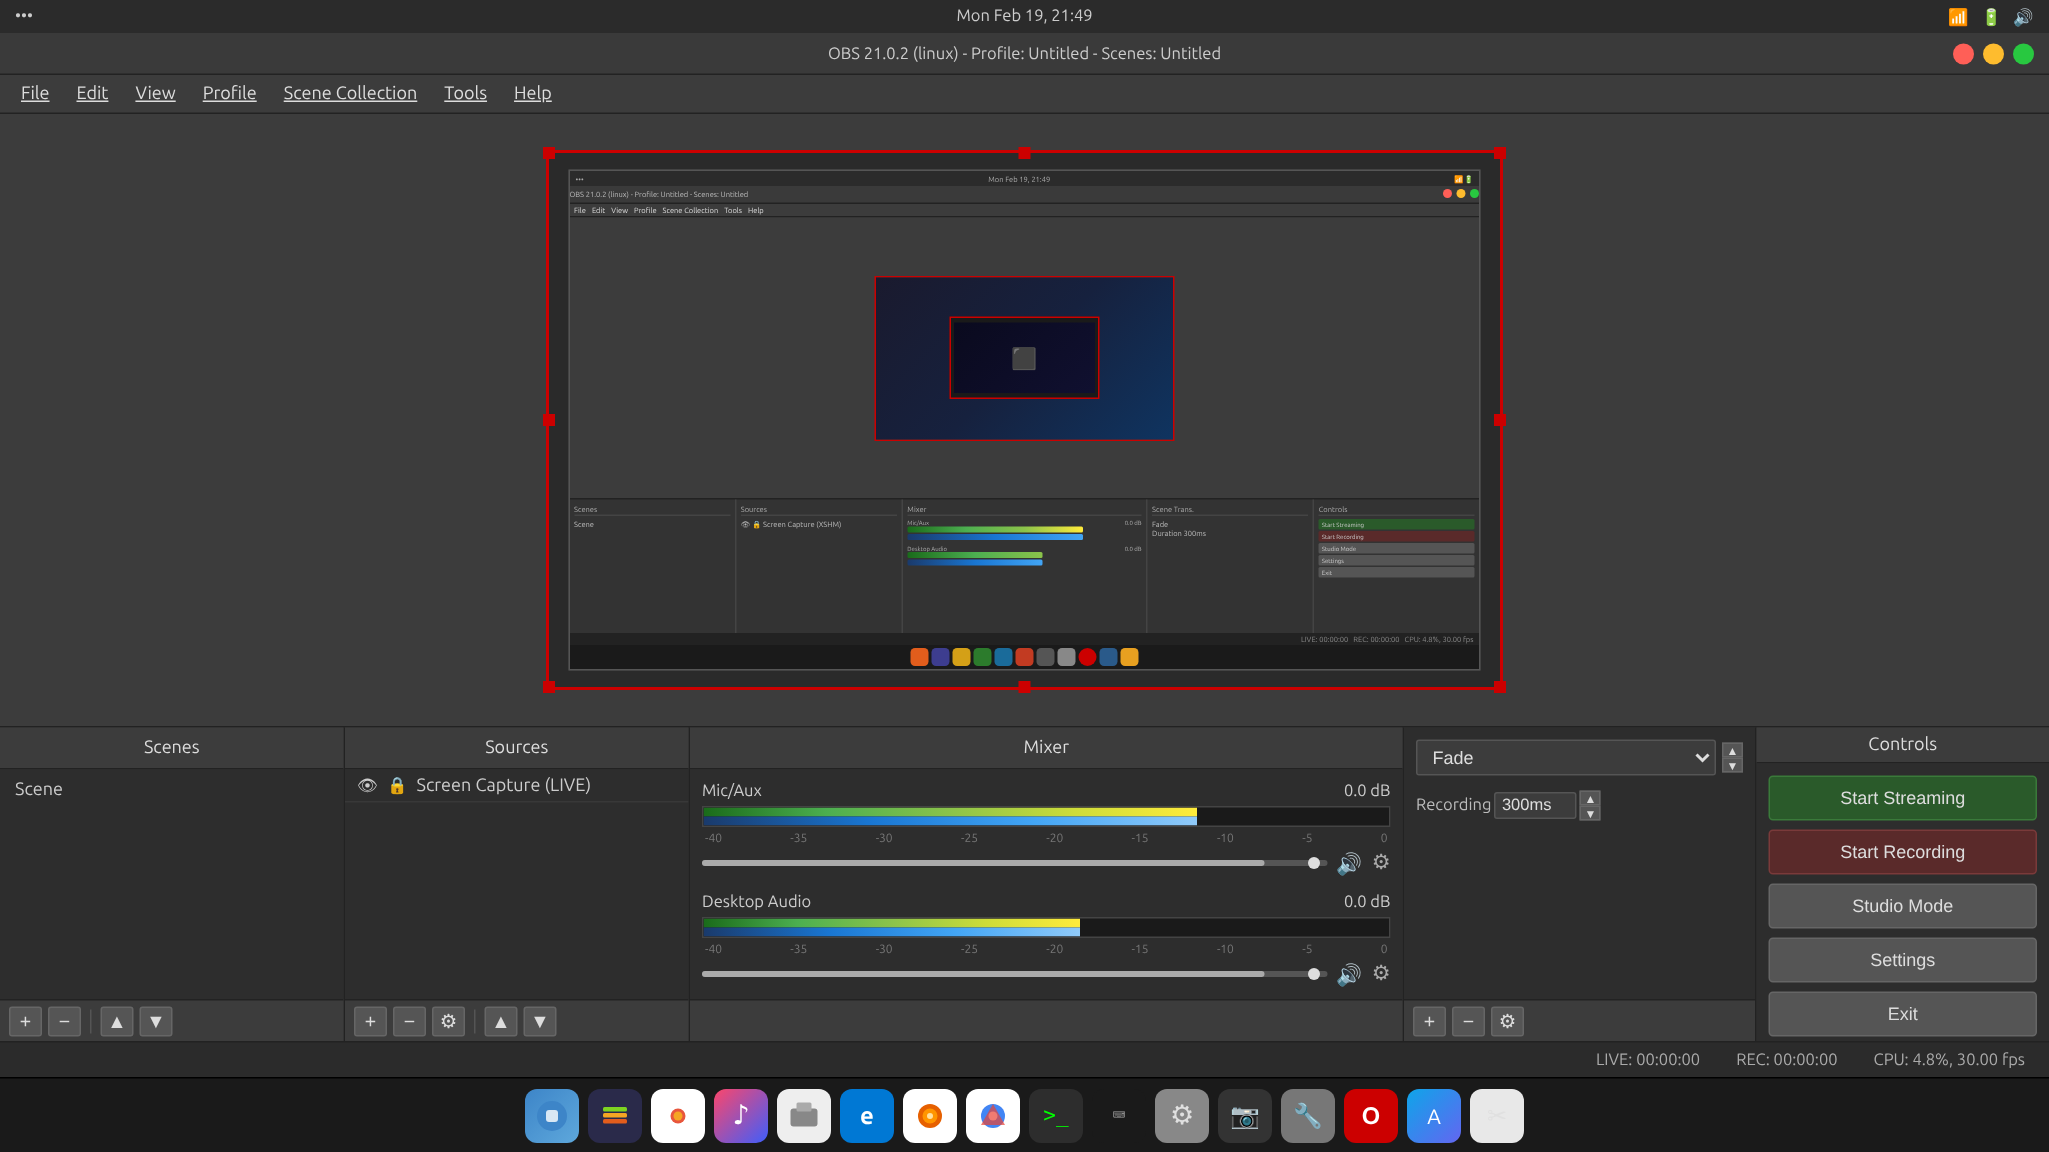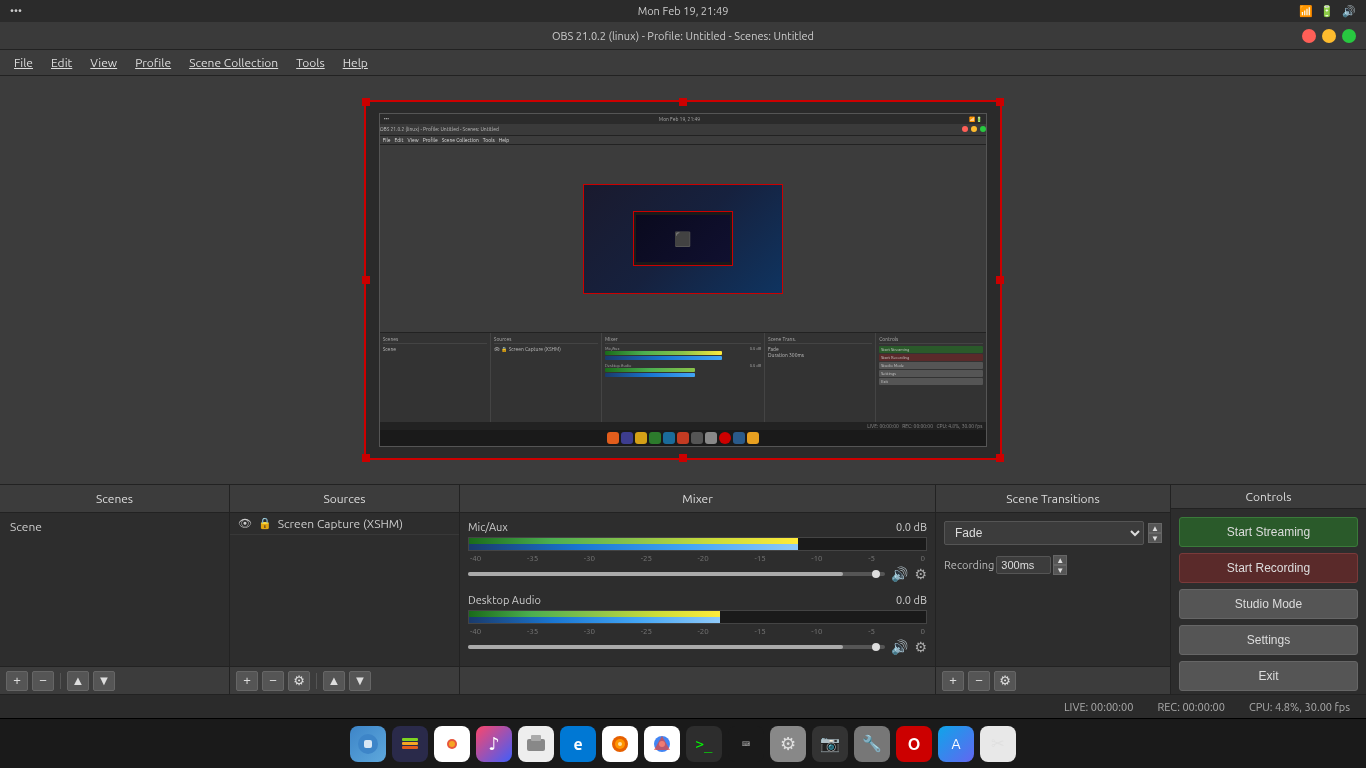--- a/index.html
+++ b/index.html
@@ -697,21 +697,21 @@
       <button class="toolbar-btn">▼</button>
     </div>
   </div>
 
   <div class="panel sources-panel">
     <div class="panel-header">Sources</div>
     <div class="sources-content">
       <div class="source-item">
         <span class="source-icon">👁</span>
         <span class="source-icon">🔒</span>
-        <span>Screen Capture (XSHM)</span>
+        <span>Screen Capture (LIVE)</span>
       </div>
     </div>
     <div class="scenes-toolbar">
       <button class="toolbar-btn">+</button>
       <button class="toolbar-btn">−</button>
       <button class="toolbar-btn">⚙</button>
       <div class="toolbar-sep"></div>
       <button class="toolbar-btn">▲</button>
       <button class="toolbar-btn">▼</button>
     </div>
@@ -783,21 +783,20 @@
           <span class="mixer-icon-btn">🔊</span>
           <span class="mixer-icon-btn">⚙</span>
         </div>
       </div>
 
     </div>
     <div class="mixer-toolbar"></div>
   </div>
 
   <div class="panel transitions-panel">
-    <div class="panel-header">Scene Transitions</div>
     <div class="transitions-content">
       <div class="transitions-select-row">
         <select class="trans-select">
           <option>Fade</option>
         </select>
         <div style="display:flex;flex-direction:column">
           <button class="trans-spin-btn">▲</button>
           <button class="trans-spin-btn">▼</button>
         </div>
       </div>

